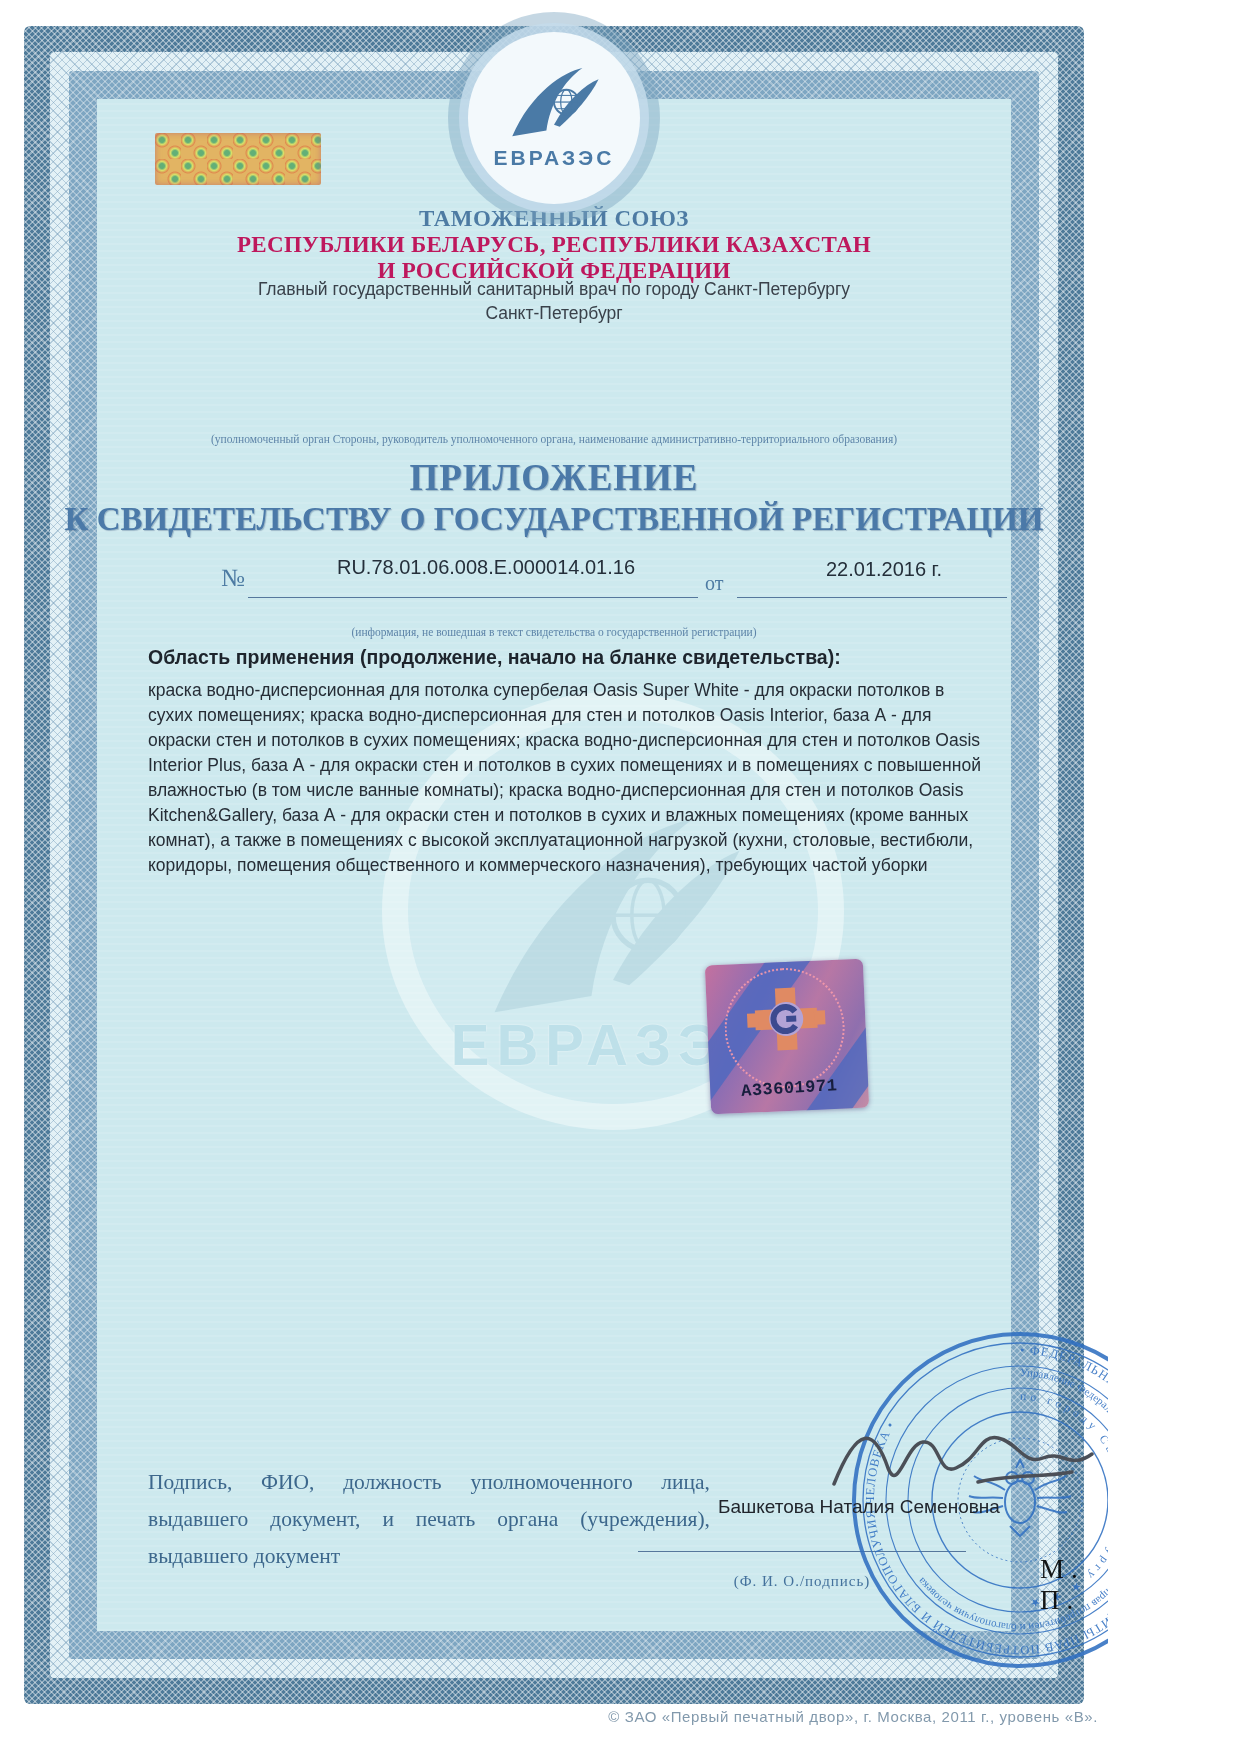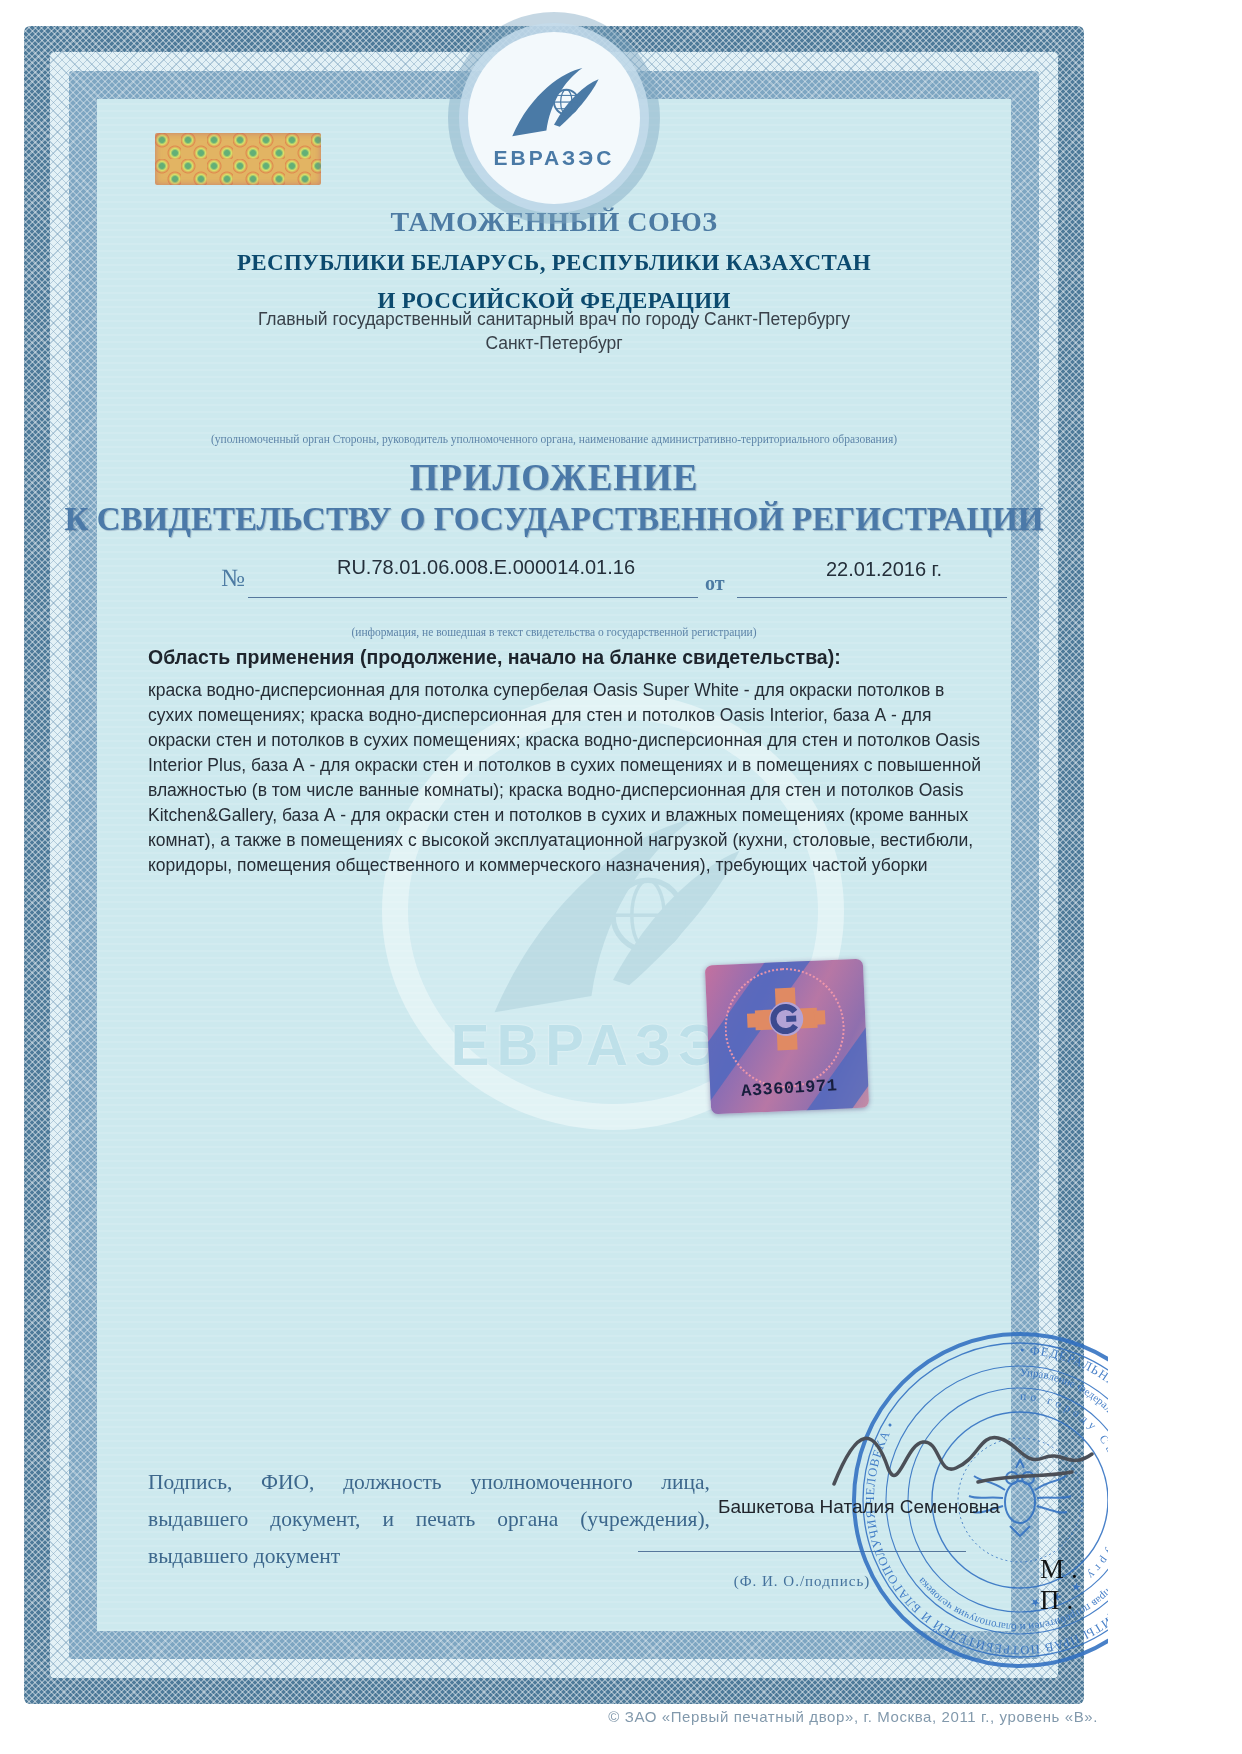--- a/index.html
+++ b/index.html
@@ -34,40 +34,40 @@
   
   .foil{position:absolute;left:155px;top:133px;width:166px;height:52px;z-index:5;border-radius:2px;
       background-color:#e2b463;
       background-image:radial-gradient(circle at 7px 7px,#63b077 2.5px,#d8e06a 4.5px,#e08a4f 7px,rgba(224,138,79,0) 8px),
                        radial-gradient(circle at 20px 20px,#63b077 2.5px,#d8e06a 4.5px,#e08a4f 7px,rgba(224,138,79,0) 8px);
       background-size:26px 26px;box-shadow:inset 0 0 6px rgba(180,90,120,.6);}
 
   
   .serifblue{font-family:"Liberation Serif","DejaVu Serif",serif;color:#4d7ba3;}
   .header-block{position:absolute;left:0;right:0;top:206px;text-align:center;z-index:3;}
-  .h1{font-family:"Liberation Serif","DejaVu Serif",serif;font-weight:bold;font-size:28px;color:#4d7ba3;letter-spacing:.5px;}
-  .h2,.h3{font-family:"Liberation Serif","DejaVu Serif",serif;font-weight:bold;font-size:23px;color:#0c4a6e;letter-spacing:.3px;margin-top:12px;}
+  .h1{font-family:"Liberation Serif","DejaVu Serif",serif;font-weight:bold;font-size:23px;color:#4d7ba3;letter-spacing:.5px;}
+  .h2,.h3{font-family:"Liberation Serif","DejaVu Serif",serif;font-weight:bold;font-size:23px;color:#be185d;letter-spacing:.3px;}
   .h3{margin-bottom:-7px;}
   .auth{font-size:17.5px;color:#39414a;line-height:24px;}
 
   .caption{position:absolute;left:0;right:0;text-align:center;font-family:"Liberation Serif","DejaVu Serif",serif;
       font-size:11.5px;color:#5d84a8;z-index:3;}
   .cap1{top:433px;}
   .cap2{top:626px;}
 
   .title-block{position:absolute;left:0;right:0;top:456px;text-align:center;z-index:3;}
   .t1{font-family:"Liberation Serif","DejaVu Serif",serif;font-weight:bold;font-size:37px;color:#4b79a8;
       text-shadow:1px 1px 1px rgba(55,85,125,.35);letter-spacing:1px;}
   .t2{font-family:"Liberation Serif","DejaVu Serif",serif;font-weight:bold;font-size:33px;color:#4b79a8;
       text-shadow:1px 1px 1px rgba(55,85,125,.35);margin-top:2px;}
 
   .reg-number-value{position:absolute;left:256px;width:460px;top:556px;text-align:center;font-size:20px;color:#242f3a;z-index:3;}
   .reg-date-value{position:absolute;left:756px;width:256px;top:558px;text-align:center;font-size:20px;color:#242f3a;z-index:3;}
   .reg-no{position:absolute;left:221px;top:564px;font-size:25px;z-index:3;}
-  .reg-ot{position:absolute;left:705px;top:572px;font-size:20px;z-index:3;font-weight:bold;}
+  .reg-ot{position:absolute;left:705px;top:572px;font-size:20px;z-index:3;}
   .uline{position:absolute;height:0;border-bottom:1.4px solid #55779c;z-index:2;}
   .ul1{left:248px;width:450px;top:597px;}
   .ul2{left:737px;width:270px;top:597px;}
 
   .scope-heading{position:absolute;left:148px;top:646px;font-size:19.5px;font-weight:bold;color:#1d242c;z-index:3;}
   .scope-body{position:absolute;left:148px;top:678px;width:842px;font-size:17.5px;line-height:25px;color:#262d36;z-index:3;}
 
   
   .watermark{position:absolute;left:382px;top:692px;width:462px;height:438px;border-radius:50%;
       border:26px solid rgba(255,255,255,.38);box-sizing:border-box;z-index:1;

